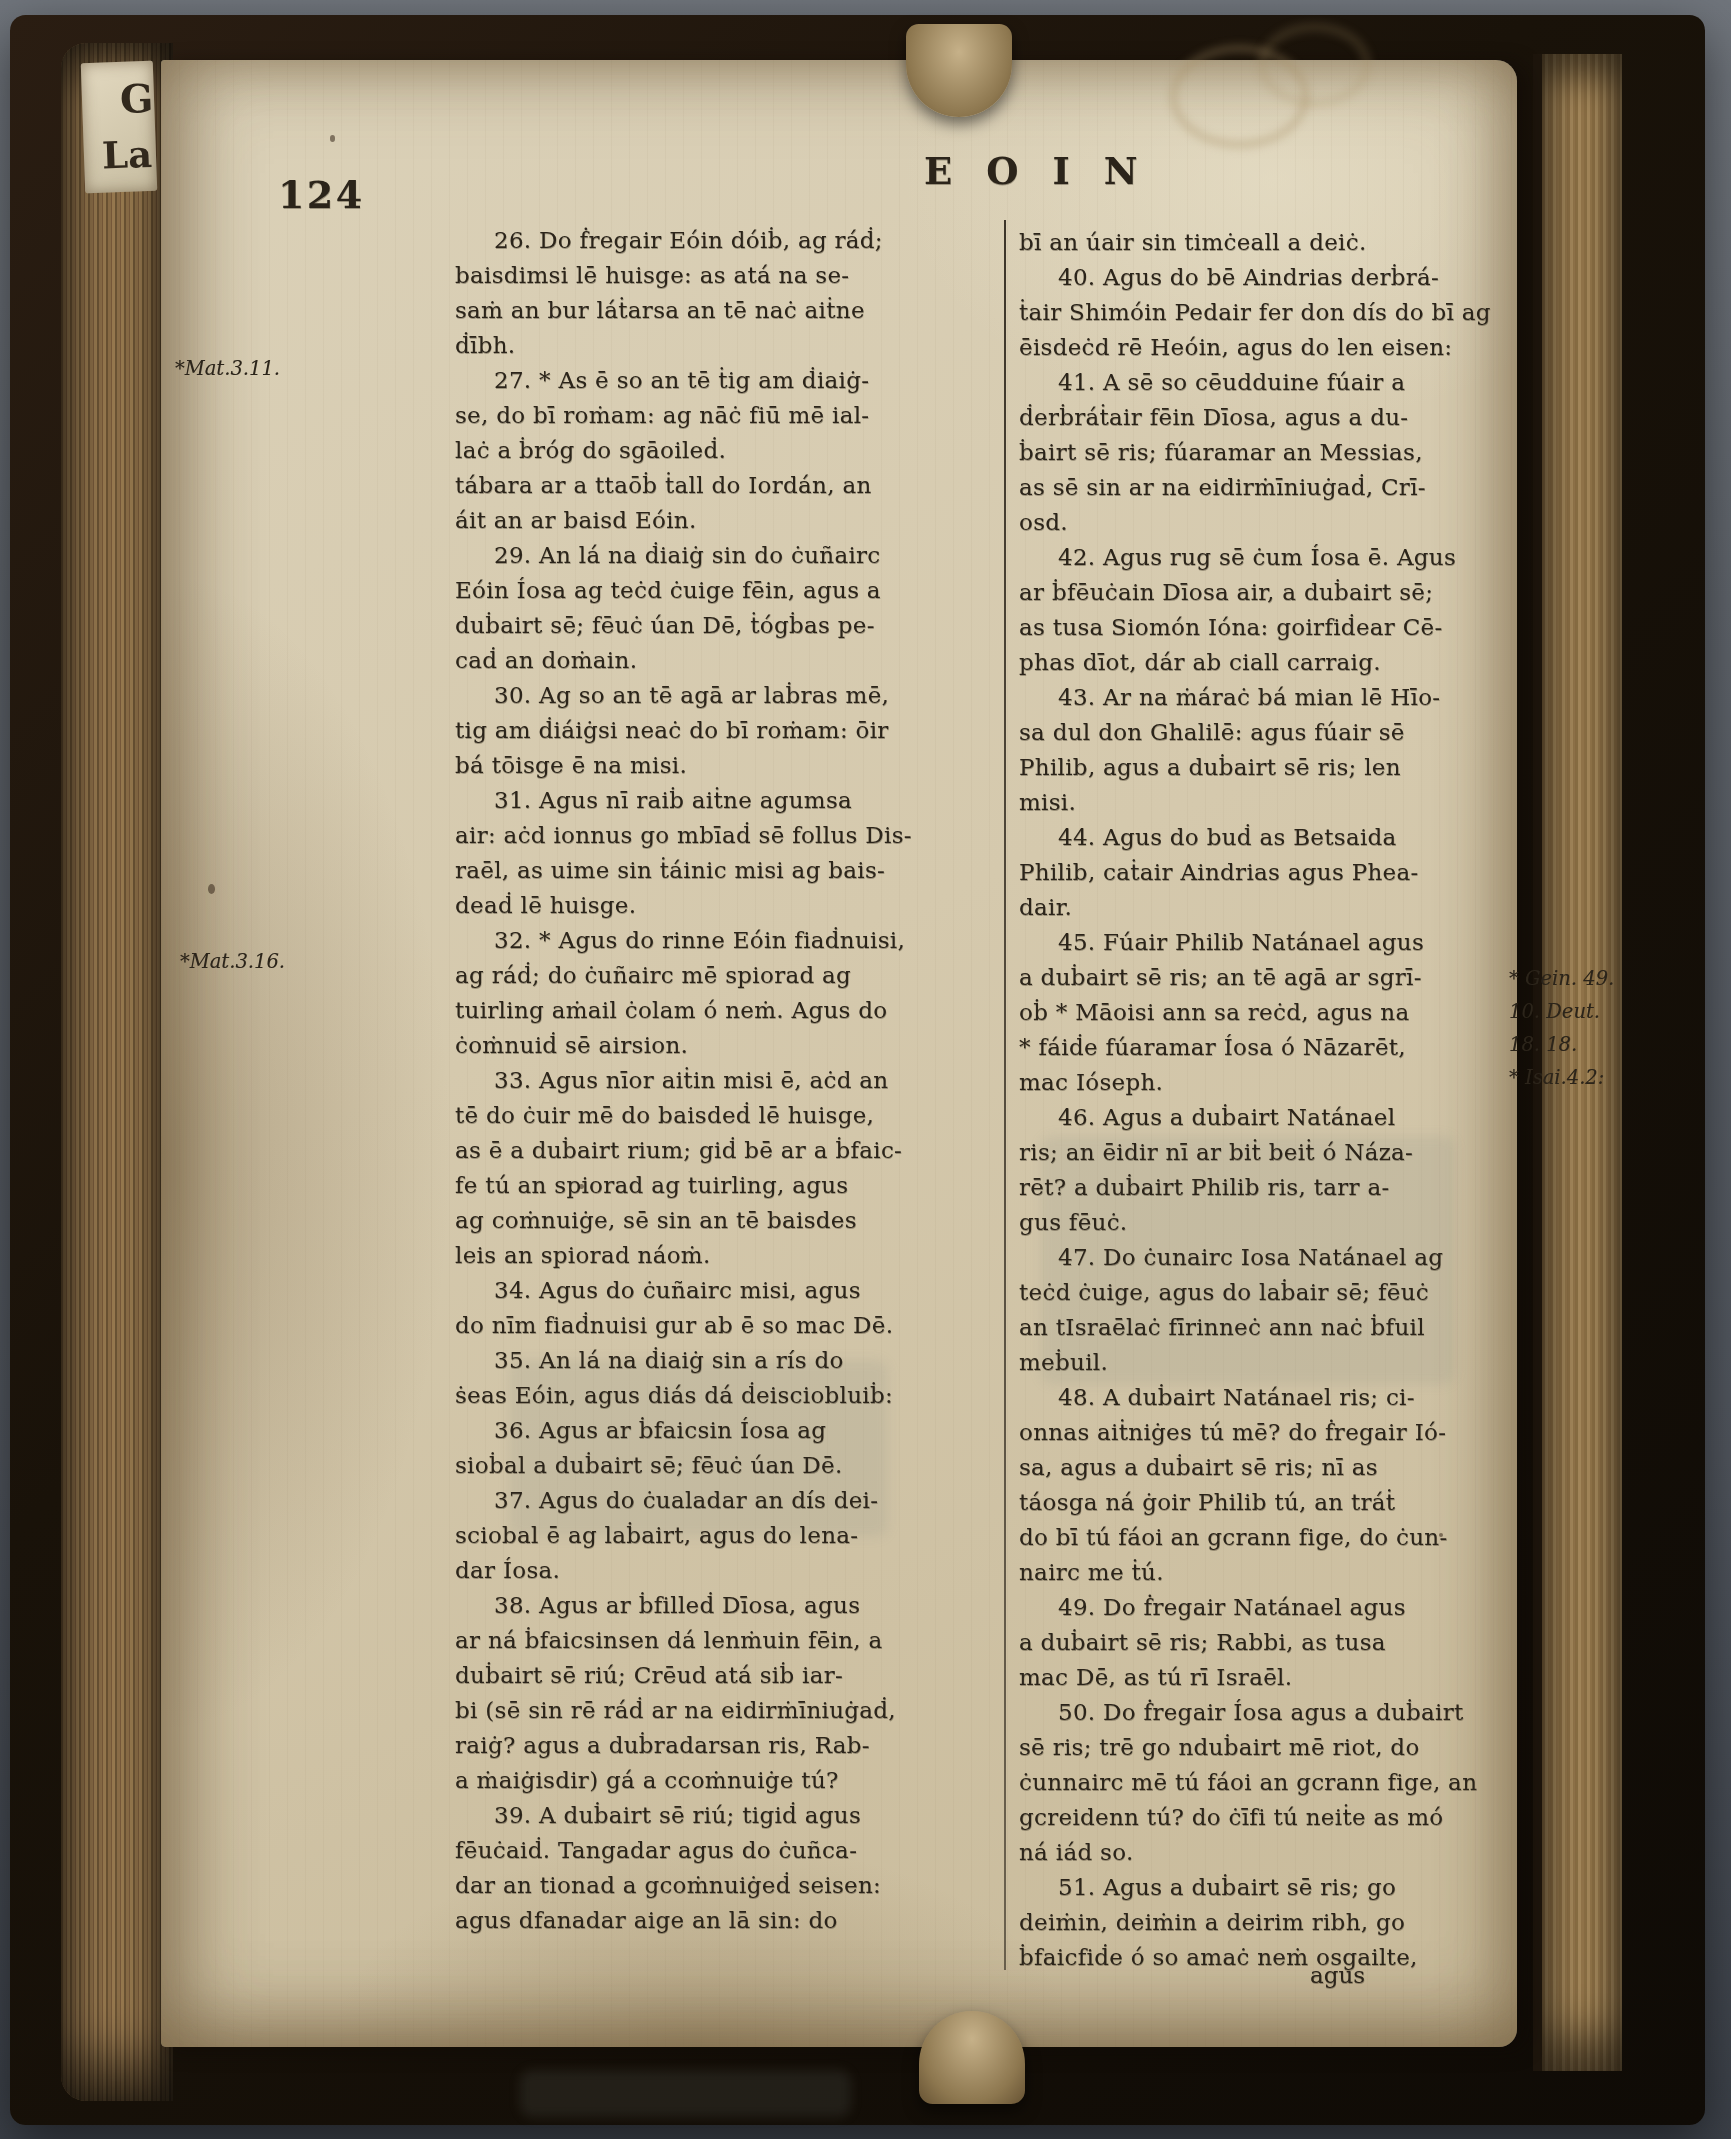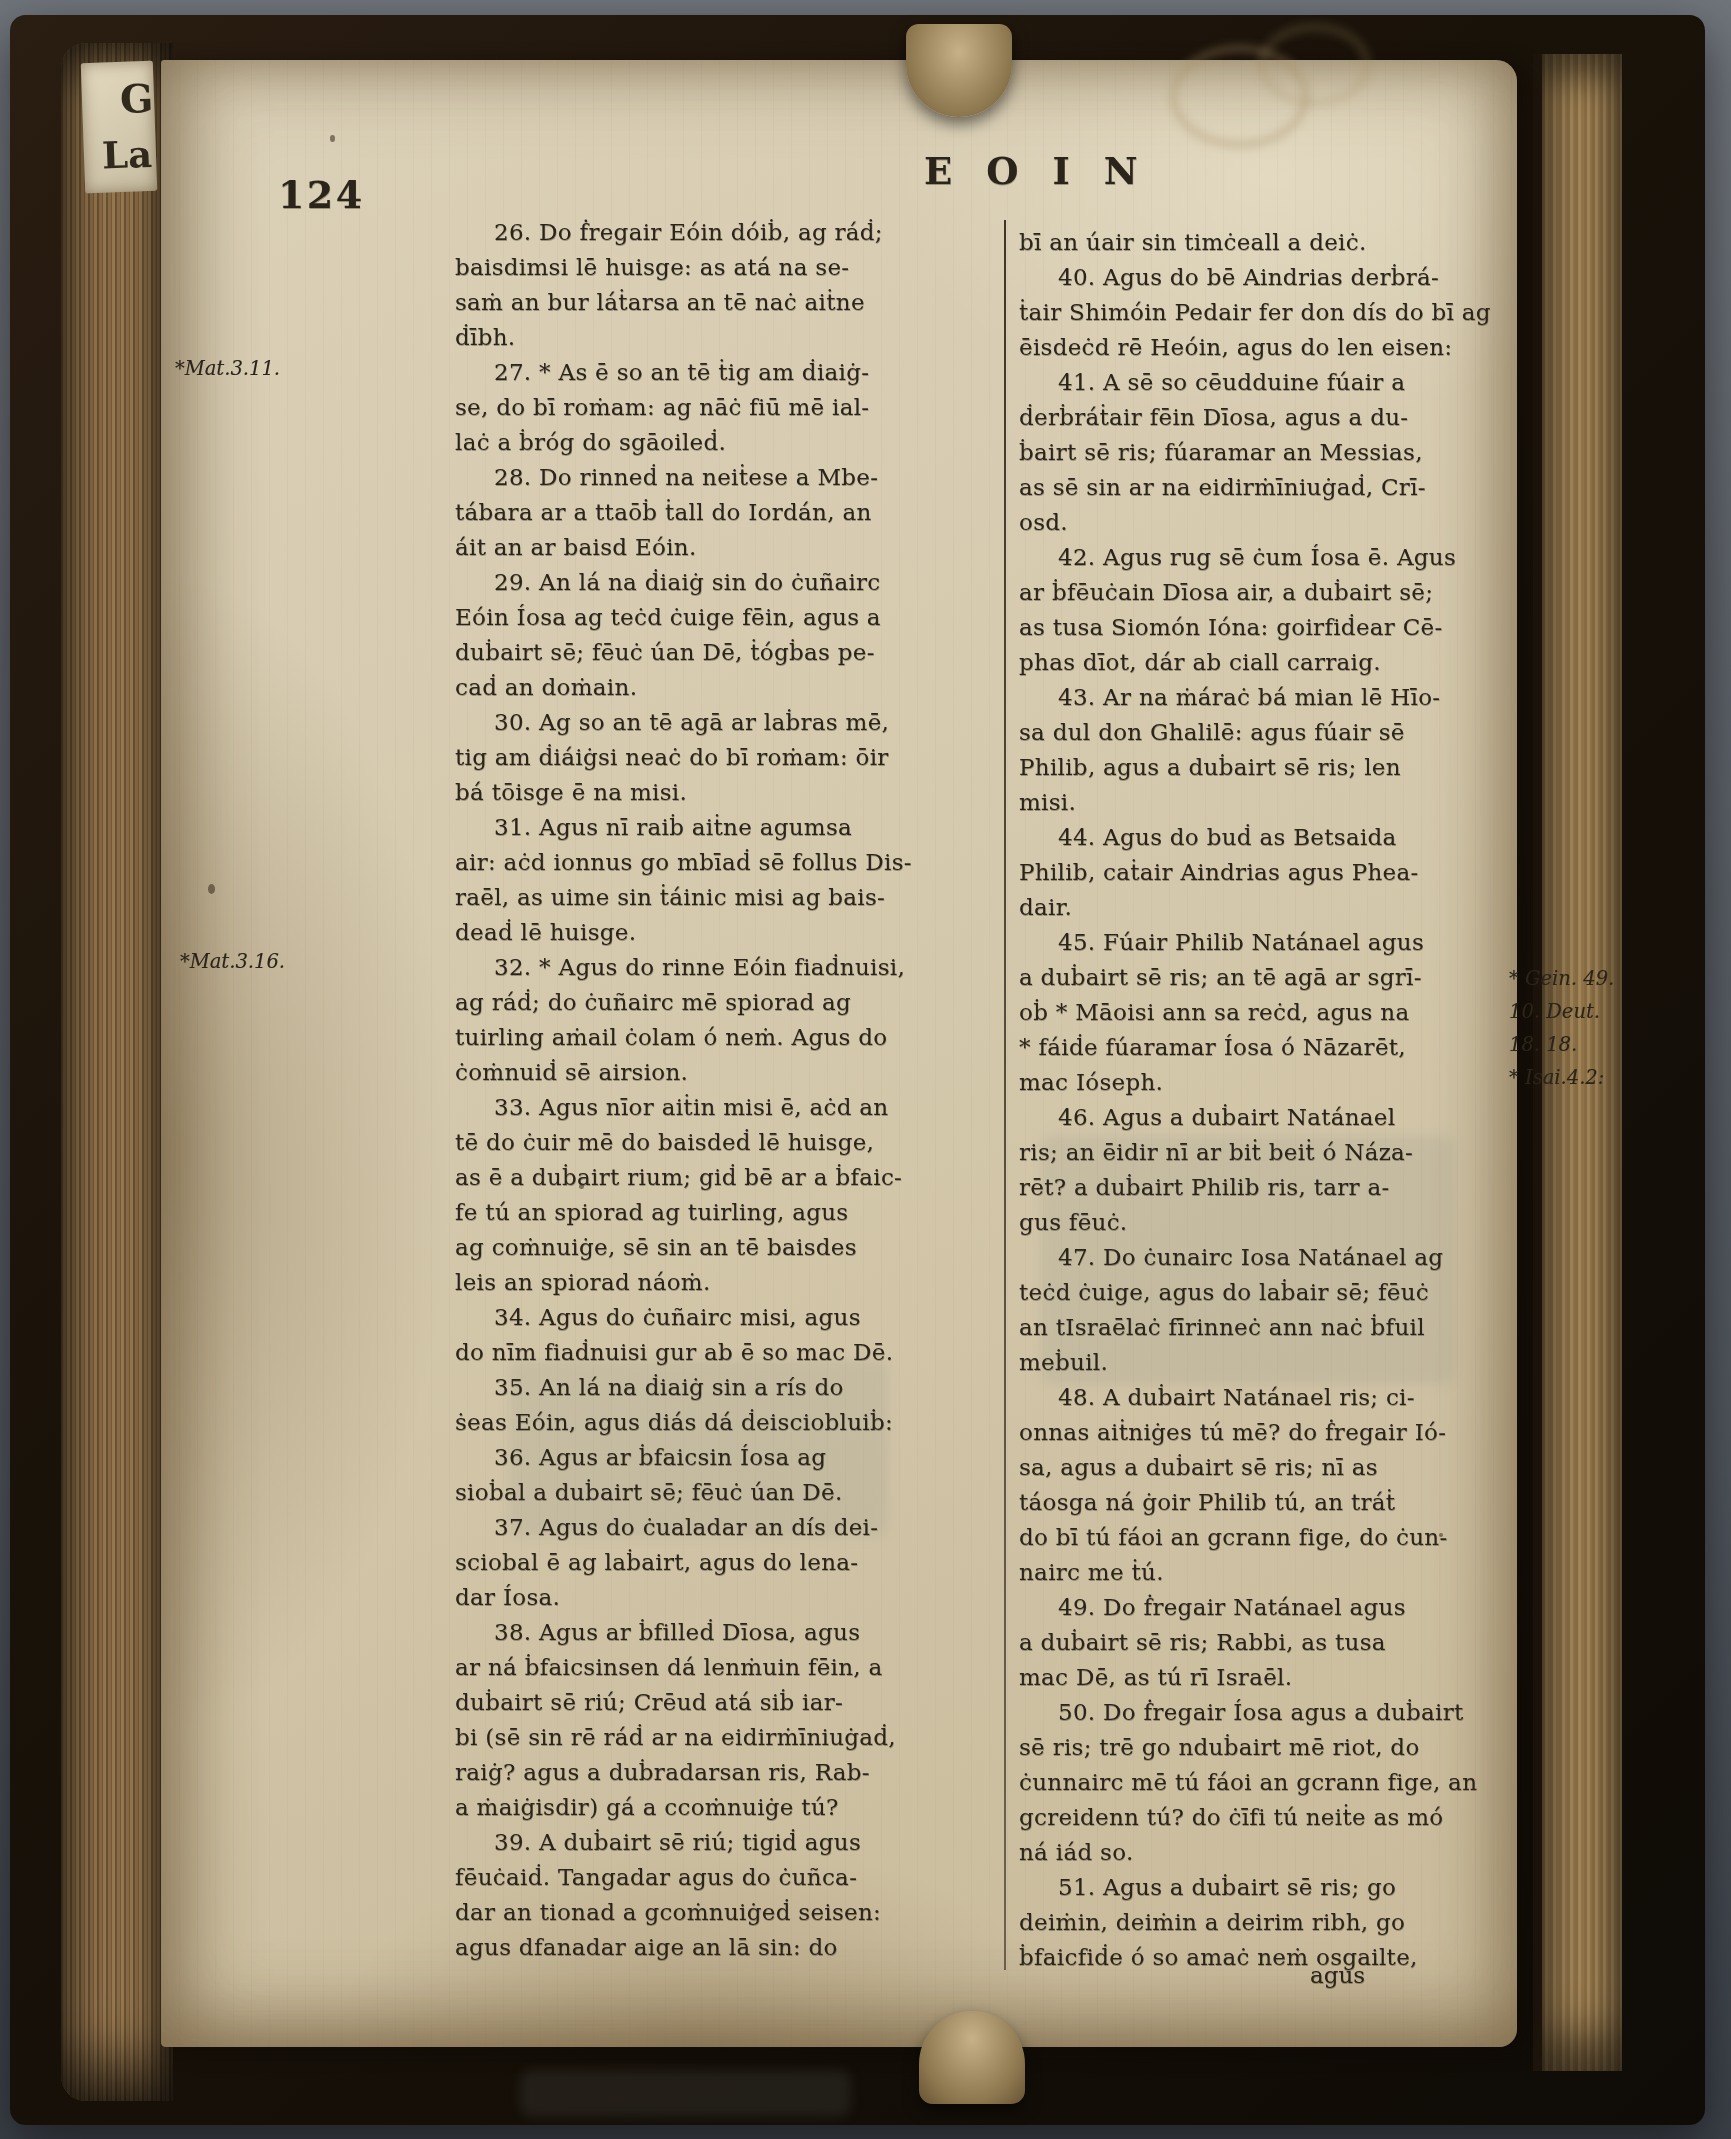--- a/index.html
+++ b/index.html
@@ -63,21 +63,21 @@
   }
   .label .l1 { position:absolute; left:38px; top:14px;  font-size:39px; }
   .label .l2 { position:absolute; left:18px; top:71px; font-size:37px; }
 
   .ink { position:absolute; color:#2b241a; text-shadow:0.4px 0.5px 0.5px rgba(43,33,20,.35); }
   .pageno { left:278px; top:172px; font-size:38px; font-weight:bold; letter-spacing:2.4px; }
   .title  { left:924px; top:149px; font-size:37px; font-weight:bold; letter-spacing:34px; }
   .divider{ position:absolute; left:1004px; top:220px; width:2.4px; height:1750px;
             background:linear-gradient(180deg, rgba(43,36,26,.9), rgba(43,36,26,.6)); }
   .col { position:absolute; }
-  .col-left  { left:455px;  top:215px; width:539px; }
+  .col-left  { left:455px;  top:223px; width:539px; }
   .col-right { left:1019px; top:225px; width:486px; }
   .line { height:35px; line-height:35px; font-size:23px; white-space:nowrap; letter-spacing:0.3px;
           color:#2b241a; text-shadow:0.4px 0.5px 0.5px rgba(43,33,20,.35); }
   .vstart { padding-left:39px; }
   .mnote { position:absolute; font-style:italic; font-size:19.5px; color:#2b241a;
            text-shadow:0.3px 0.4px 0.4px rgba(43,33,20,.3); }
   .mnl1 { left:175px; top:357px; }
   .mnl2 { left:180px; top:950px;text-align:right; }
   .mnr  { left:1509px; top:962px; }
   .mnr .mline { height:33px; line-height:33px; font-style:italic; font-size:19.5px; color:#2b241a; white-space:nowrap; }
@@ -117,21 +117,20 @@
   <div class="divider"></div>
 
   <div class="col col-left" id="col-left">
       <div class="line vstart">26. Do ḟregair Eóin dóiḃ, ag ráḋ;</div>
       <div class="line">baisdimsi lē huisge: as atá na se-</div>
       <div class="line">saṁ an bur láṫarsa an tē naċ aiṫne</div>
       <div class="line">ḋībh.</div>
       <div class="line vstart">27. * As ē so an tē ṫig am ḋiaiġ-</div>
       <div class="line">se, do bī roṁam: ag nāċ fiū mē ial-</div>
       <div class="line">laċ a ḃróg do sgāoileḋ.</div>
-      <div class="line vstart">28. Do rinneḋ na neiṫese a Mbe-</div>
       <div class="line">tábara ar a ttaōḃ ṫall do Iordán, an</div>
       <div class="line">áit an ar baisd Eóin.</div>
       <div class="line vstart">29. An lá na ḋiaiġ sin do ċuñairc</div>
       <div class="line">Eóin Íosa ag teċd ċuige fēin, agus a</div>
       <div class="line">duḃairt sē; fēuċ úan Dē, ṫógḃas pe-</div>
       <div class="line">caḋ an doṁain.</div>
       <div class="line vstart">30. Ag so an tē agā ar laḃras mē,</div>
       <div class="line">tig am ḋiáiġsi neaċ do bī roṁam: ōir</div>
       <div class="line">bá tōisge ē na misi.</div>
       <div class="line vstart">31. Agus nī raiḃ aiṫne agumsa</div>

